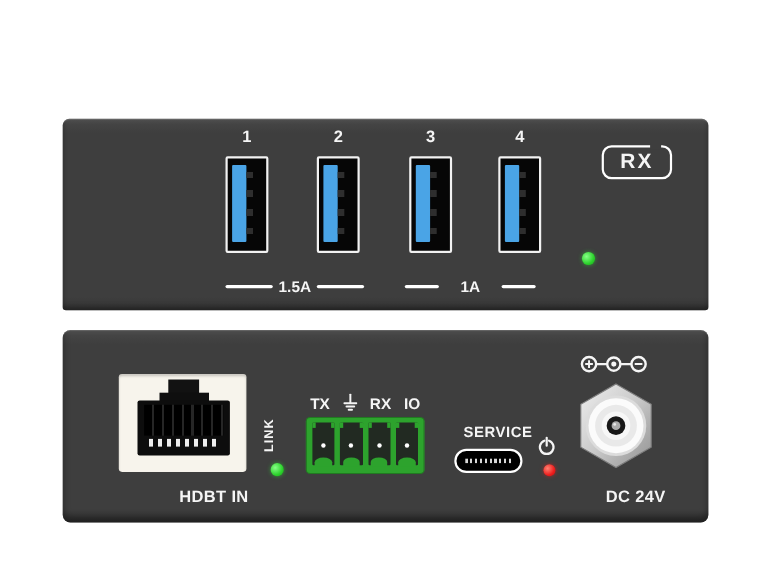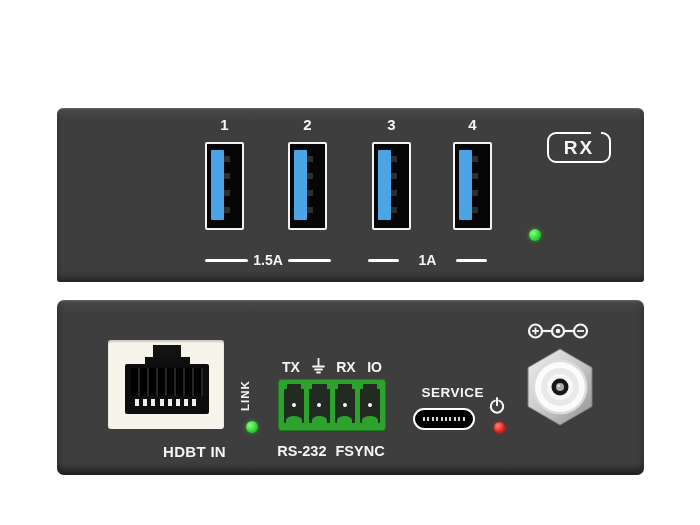--- a/index.html
+++ b/index.html
@@ -188,24 +188,20 @@
         <div class="tb-arc"></div>
       </div>
       <div class="tb-cell">
         <div class="tb-clip l"></div>
           <div class="tb-clip r"></div>
         <div class="tb-screw"></div>
         <div class="tb-arc"></div>
       </div>
     </div>
 
-    <div class="tb-bottom-labels">
-      <span>RS-232</span>
-      <span>FSYNC</span>
-    </div>
 
     <div class="btxt service-label">SERVICE</div>
     <div class="usbc-port">
       <div class="usbc-pins"></div>
     </div>
 
     <div class="power-icon">
       <svg width="18" height="18" viewBox="0 0 18 18">
         <path d="M11.12 4.67 A6.2 6.2 0 1 1 6.88 4.67" fill="none" stroke="#f5f5f5" stroke-width="2" stroke-linecap="round"></path>
         <line x1="9" y1="2" x2="9" y2="9.2" stroke="#f5f5f5" stroke-width="2" stroke-linecap="round"></line>
@@ -240,14 +236,15 @@
         <polygon points="35,1 67,19.5 67,58.5 35,77 3,58.5 3,19.5" fill="url(#nutg)" stroke="#7d7d7d" stroke-width="1"></polygon>
         <circle cx="35" cy="39" r="27.5" fill="#dcdcdc"></circle>
         <circle cx="35" cy="39" r="25" fill="#fbfbfb"></circle>
         <circle cx="35" cy="39" r="19" fill="#e9e9e9"></circle>
         <circle cx="35" cy="39" r="13" fill="#f7f7f7"></circle>
         <circle cx="35" cy="39" r="8.5" fill="#181818"></circle>
         <circle cx="35" cy="39" r="4" fill="#ababab"></circle>
         <circle cx="33.8" cy="37.8" r="1.3" fill="#e8e8e8"></circle>
       </svg>
     </div>
+    <div class="btxt dc-label">DC 24V</div>
   </div>
 </div>
 
 </body></html>

